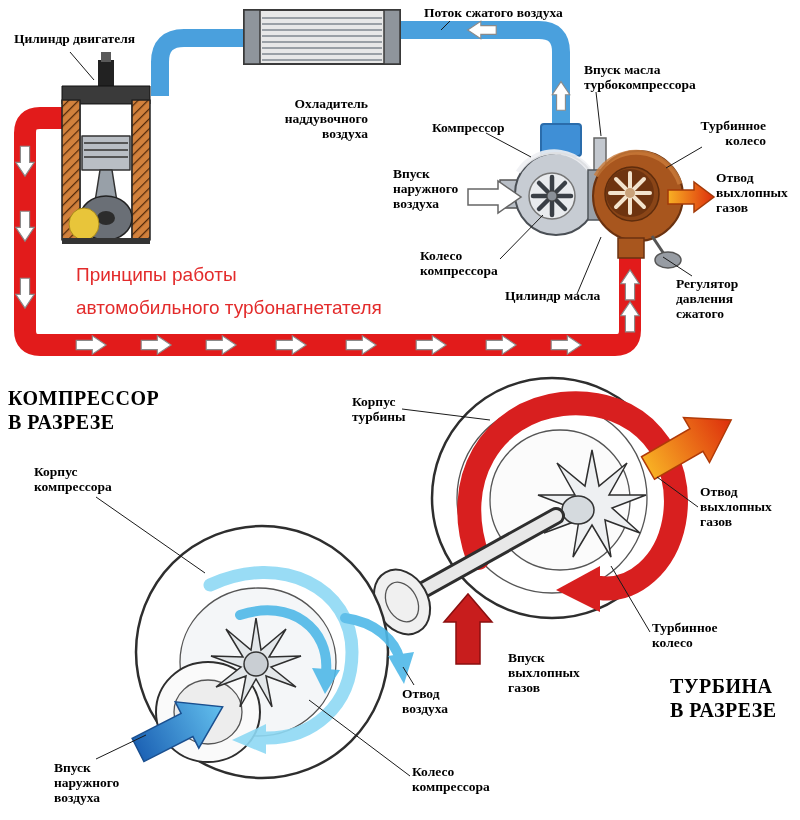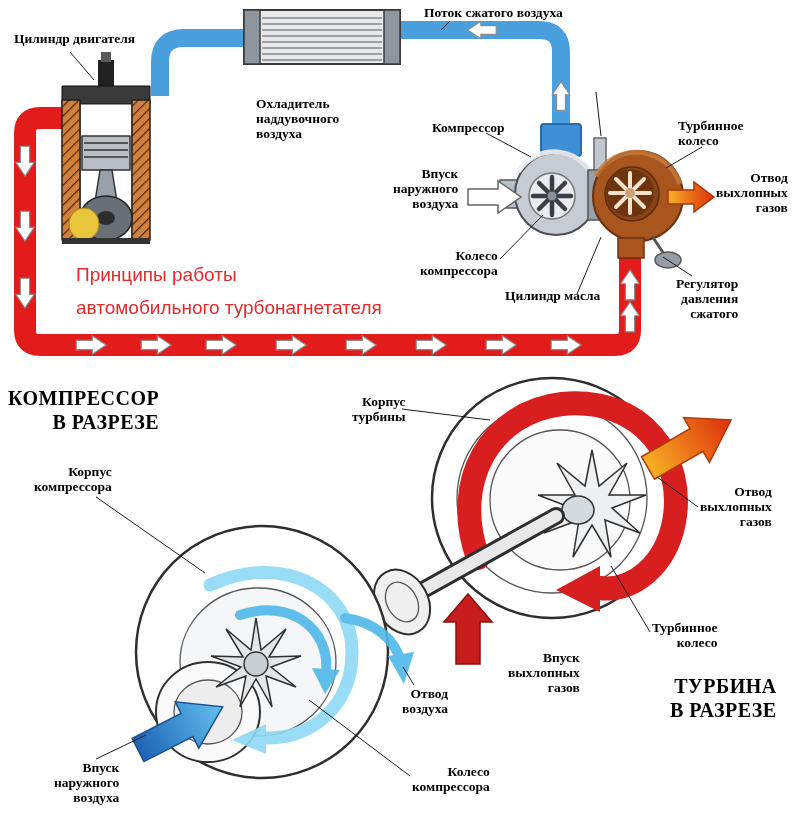--- a/index.html
+++ b/index.html
@@ -3,23 +3,23 @@
 <meta charset="utf-8">
 <style>
   html,body { margin:0; padding:0; background:#ffffff; }
   #stage {
     position:relative; width:800px; height:820px; background:#ffffff;
     font-family:"Liberation Serif", serif; overflow:hidden;
   }
   svg.art { position:absolute; left:0; top:0; }
   .lbl {
     position:absolute; font-weight:bold; font-size:13.5px; line-height:1.12;
-    color:#000; white-space:pre-line;text-align:right;
+    color:#000; white-space:pre-line;
   }
-  .center { text-align:left; }
+  .center { text-align:right; }
   .heading { font-size:20px; letter-spacing:.5px; line-height:1.2; }
   .red-title {
     position:absolute; font-family:"Liberation Sans", sans-serif;
     font-weight:400; font-size:19px; line-height:1.75; color:#e32b2b;
     white-space:pre-line;
   }
 </style>
 </head>
 <body>
 
@@ -233,20 +233,22 @@
     <path d="M 96 759 L 146 735"></path>
   </g>
 </svg>
 
 <div class="lbl" style="left:14px; top:31px;">Цилиндр двигателя</div>
 <div class="lbl" style="left:424px; top:5px;">Поток сжатого воздуха</div>
 <div class="lbl center" style="left:256px; top:96px; width:112px;">Охладитель
 наддувочного
 воздуха</div>
 <div class="lbl" style="left:432px; top:120px;">Компрессор</div>
+<div class="lbl" style="left:584px; top:62px;">Впуск масла
+турбокомпрессора</div>
 <div class="lbl center" style="left:678px; top:118px; width:88px;">Турбинное
 колесо</div>
 <div class="lbl" style="left:393px; top:166px;">Впуск
 наружного
 воздуха</div>
 <div class="lbl" style="left:716px; top:170px;">Отвод
 выхлопных
 газов</div>
 <div class="lbl" style="left:420px; top:248px;">Колесо
 компрессора</div>

